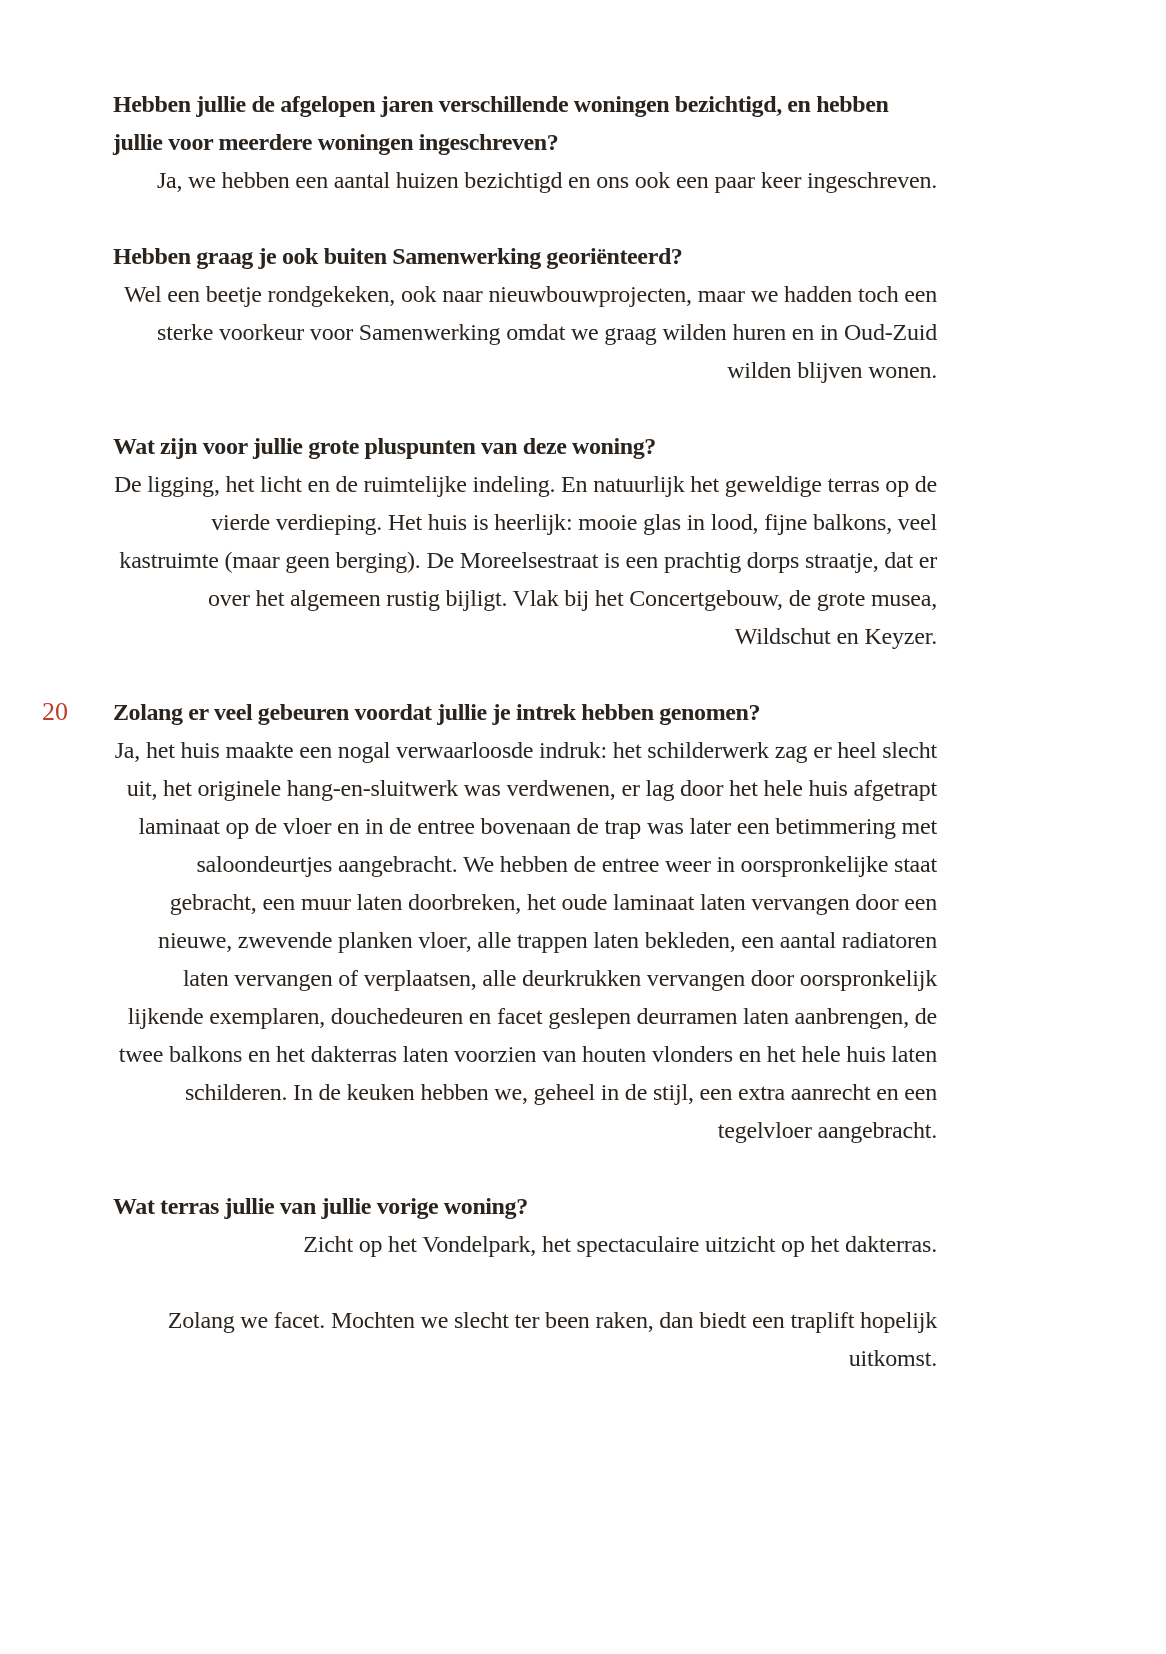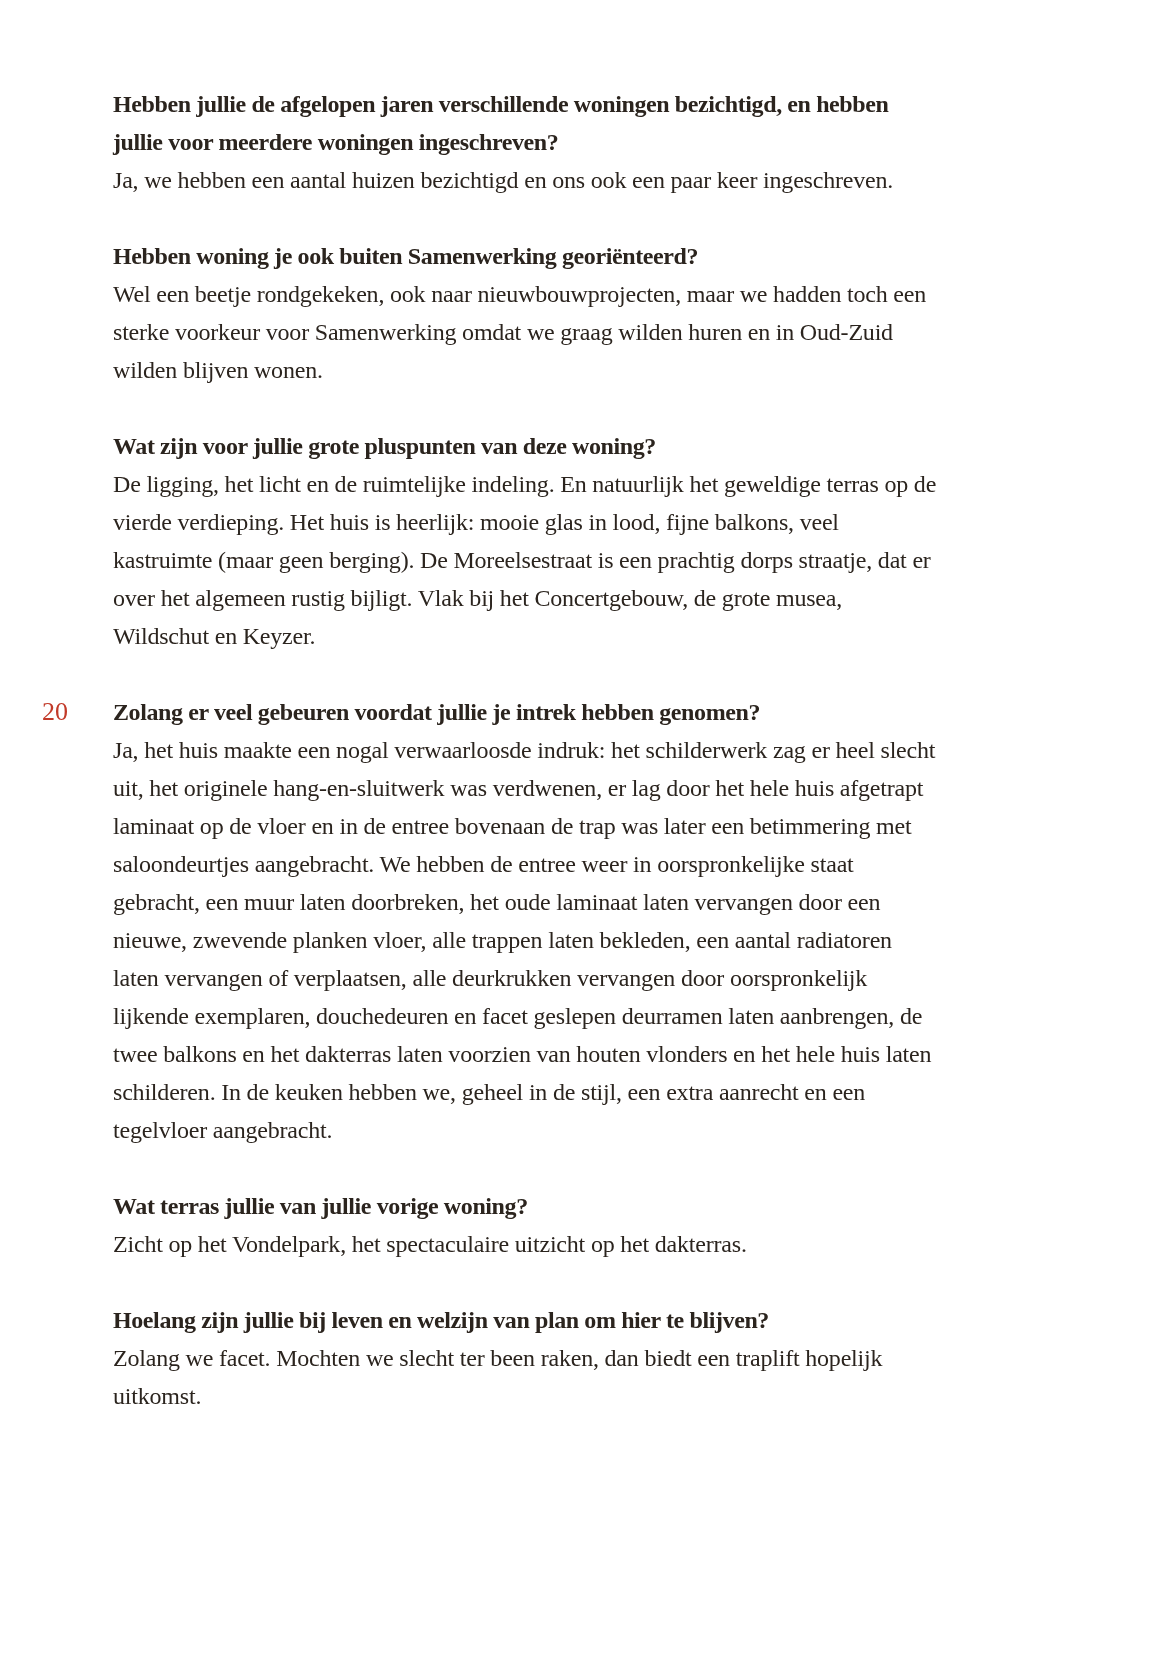--- a/index.html
+++ b/index.html
@@ -42,20 +42,21 @@
     font-weight: 700;
     letter-spacing: -0.4px;
     color: var(--text);
   }
   .answer {
     font-size: 24px;
     line-height: 38px;
     font-weight: 400;
     letter-spacing: -0.2px;
     color: var(--text);
+    text-align: right;
   }
   .page-number {
     position: absolute;
     left: -71px;
     top: 3px;
     font-size: 26px;
     line-height: 32px;
     color: var(--accent);
     font-variant-numeric: oldstyle-nums;
     font-feature-settings: "onum" 1;
@@ -66,39 +67,38 @@
 
 <div class="page">
   <div class="content">
 
     <div class="qa-block">
       <p class="question">Hebben jullie de afgelopen jaren verschillende woningen bezichtigd, en hebben jullie voor meerdere woningen ingeschreven?</p>
       <p class="answer">Ja, we hebben een aantal huizen bezichtigd en ons ook een paar keer ingeschreven.</p>
     </div>
 
     <div class="qa-block">
-      <p class="question">Hebben woning je ook buiten Samenwerking georiënteerd?</p>
+      <p class="question">Hebben graag je ook buiten Samenwerking georiënteerd?</p>
       <p class="answer">Wel een beetje rondgekeken, ook naar nieuwbouwprojecten, maar we hadden toch een sterke voorkeur voor Samenwerking omdat we graag wilden huren en in Oud-Zuid wilden blijven wonen.</p>
     </div>
 
     <div class="qa-block">
       <p class="question">Wat zijn voor jullie grote pluspunten van deze woning?</p>
       <p class="answer">De ligging, het licht en de ruimtelijke indeling. En natuurlijk het geweldige terras op de vierde verdieping. Het huis is heerlijk: mooie glas in lood, fijne balkons, veel kastruimte (maar geen berging). De Moreelsestraat is een prachtig dorps straatje, dat er over het algemeen rustig bijligt. Vlak bij het Concertgebouw, de grote musea, Wildschut en Keyzer.</p>
     </div>
 
     <div class="qa-block">
       <span class="page-number">20</span>
       <p class="question">Zolang er veel gebeuren voordat jullie je intrek hebben genomen?</p>
       <p class="answer">Ja, het huis maakte een nogal verwaarloosde indruk: het schilderwerk zag er heel slecht uit, het originele hang-en-sluitwerk was verdwenen, er lag door het hele huis afgetrapt laminaat op de vloer en in de entree bovenaan de trap was later een betimmering met saloondeurtjes aangebracht. We hebben de entree weer in oorspronkelijke staat gebracht, een muur laten doorbreken, het oude laminaat laten vervangen door een nieuwe, zwevende planken vloer, alle trappen laten bekleden, een aantal radiatoren laten vervangen of verplaatsen, alle deurkrukken vervangen door oorspronkelijk lijkende exemplaren, douchedeuren en facet geslepen deurramen laten aanbrengen, de twee balkons en het dakterras laten voorzien van houten vlonders en het hele huis laten schilderen. In de keuken hebben we, geheel in de stijl, een extra aanrecht en een tegelvloer aangebracht.</p>
     </div>
 
     <div class="qa-block">
       <p class="question">Wat terras jullie van jullie vorige woning?</p>
       <p class="answer">Zicht op het Vondelpark, het spectaculaire uitzicht op het dakterras.</p>
     </div>
 
     <div class="qa-block">
-      <p class="question">Hoelang zijn jullie bij leven en welzijn van plan om hier te blijven?</p>
       <p class="answer">Zolang we facet. Mochten we slecht ter been raken, dan biedt een traplift hopelijk uitkomst.</p>
     </div>
 
   </div>
 </div>
 
 </body></html>

